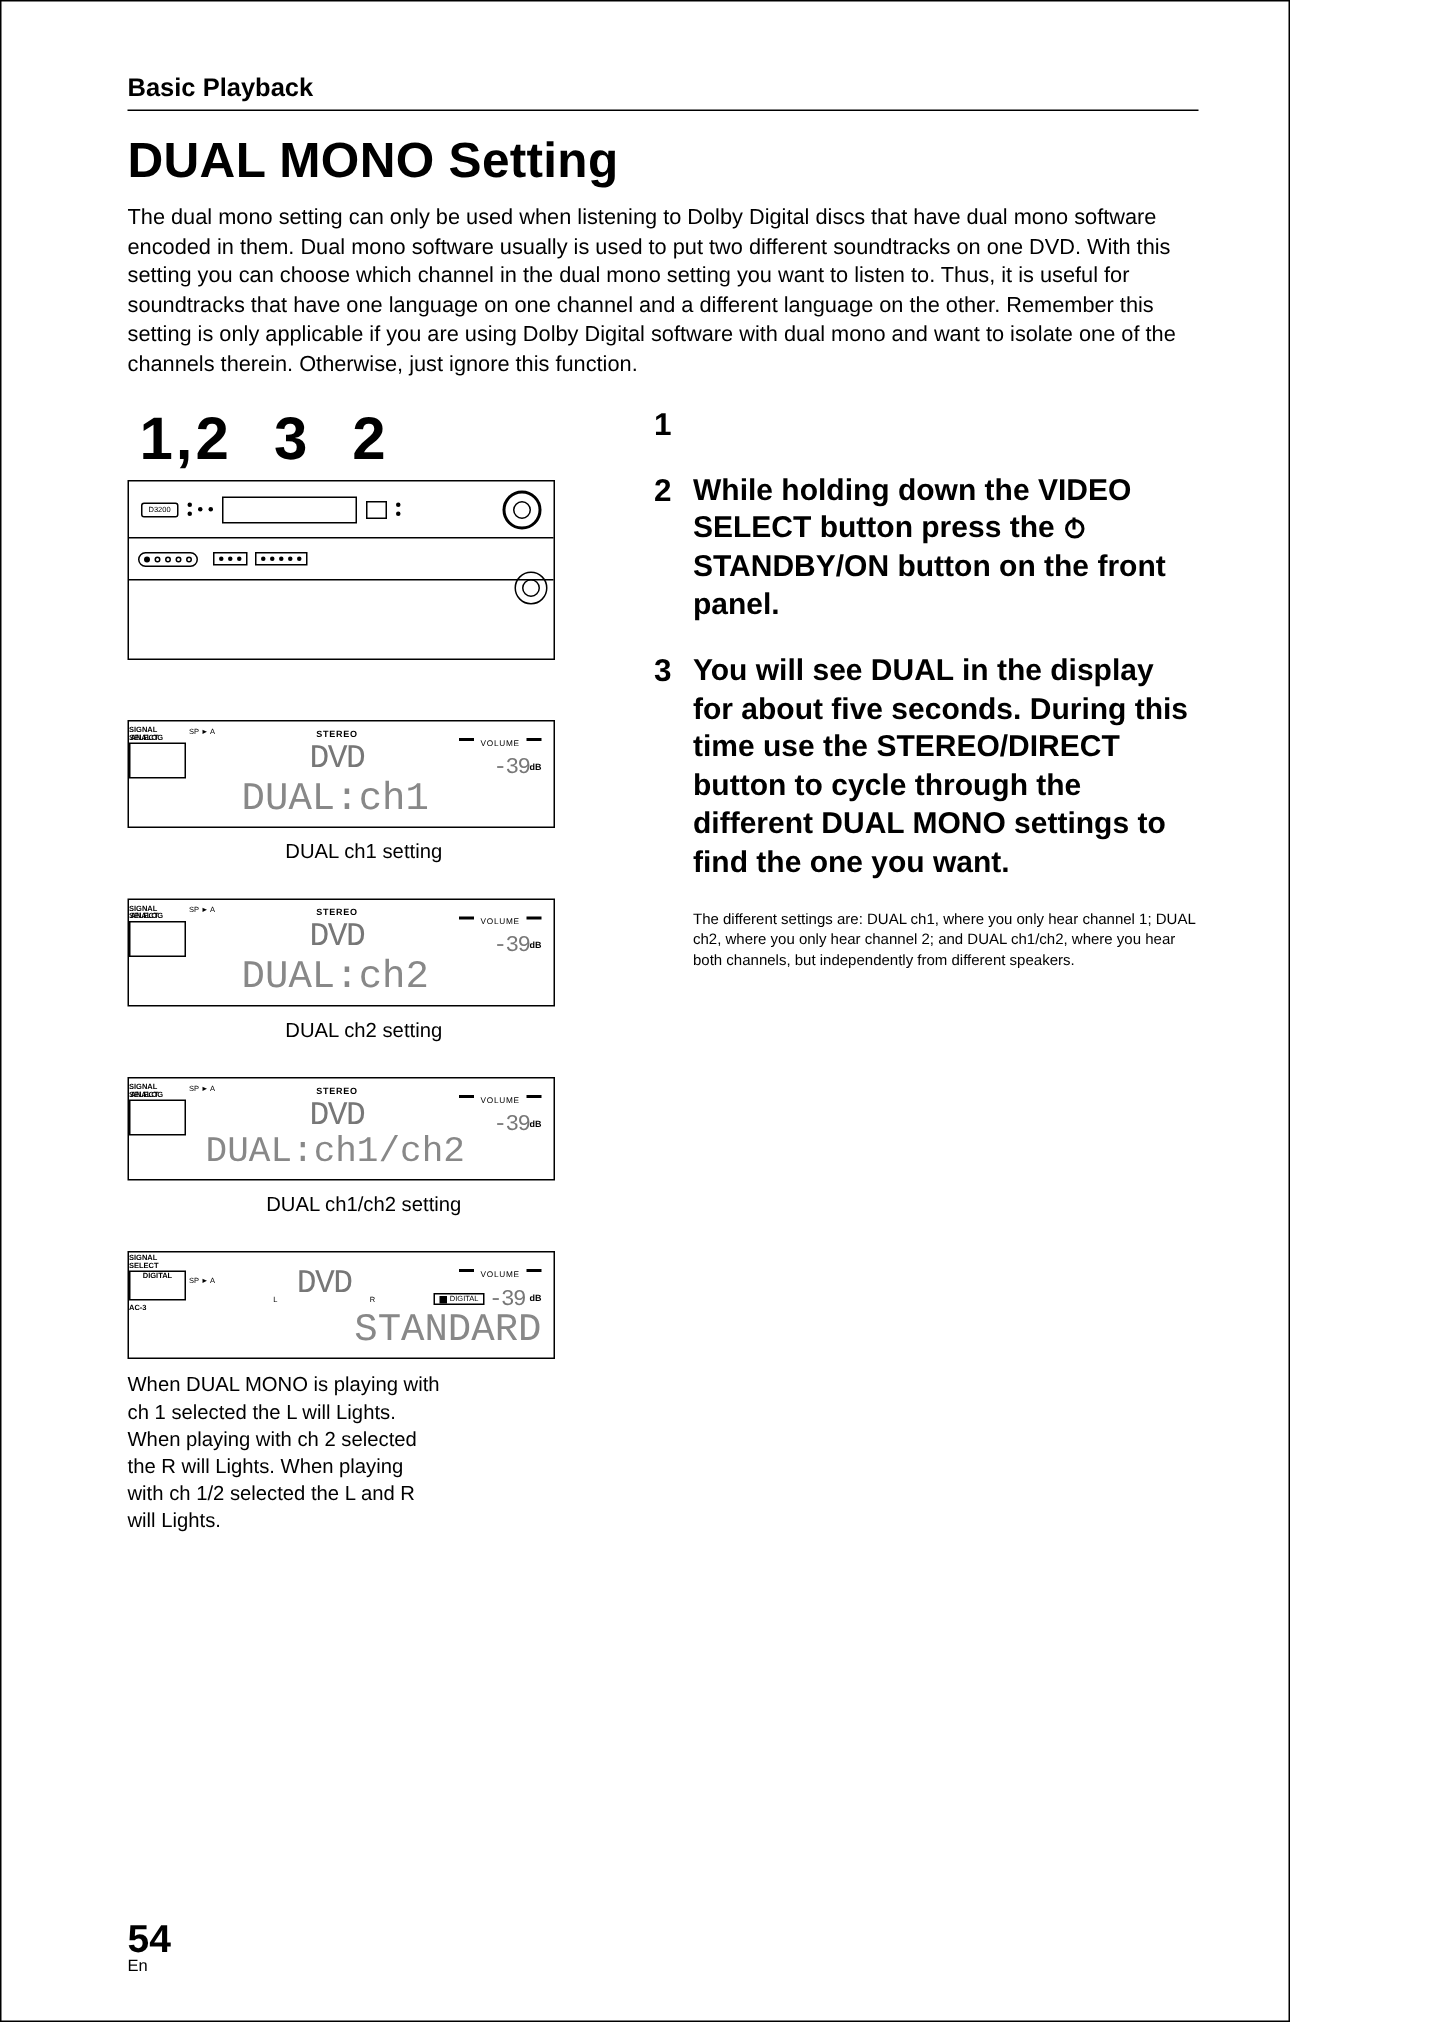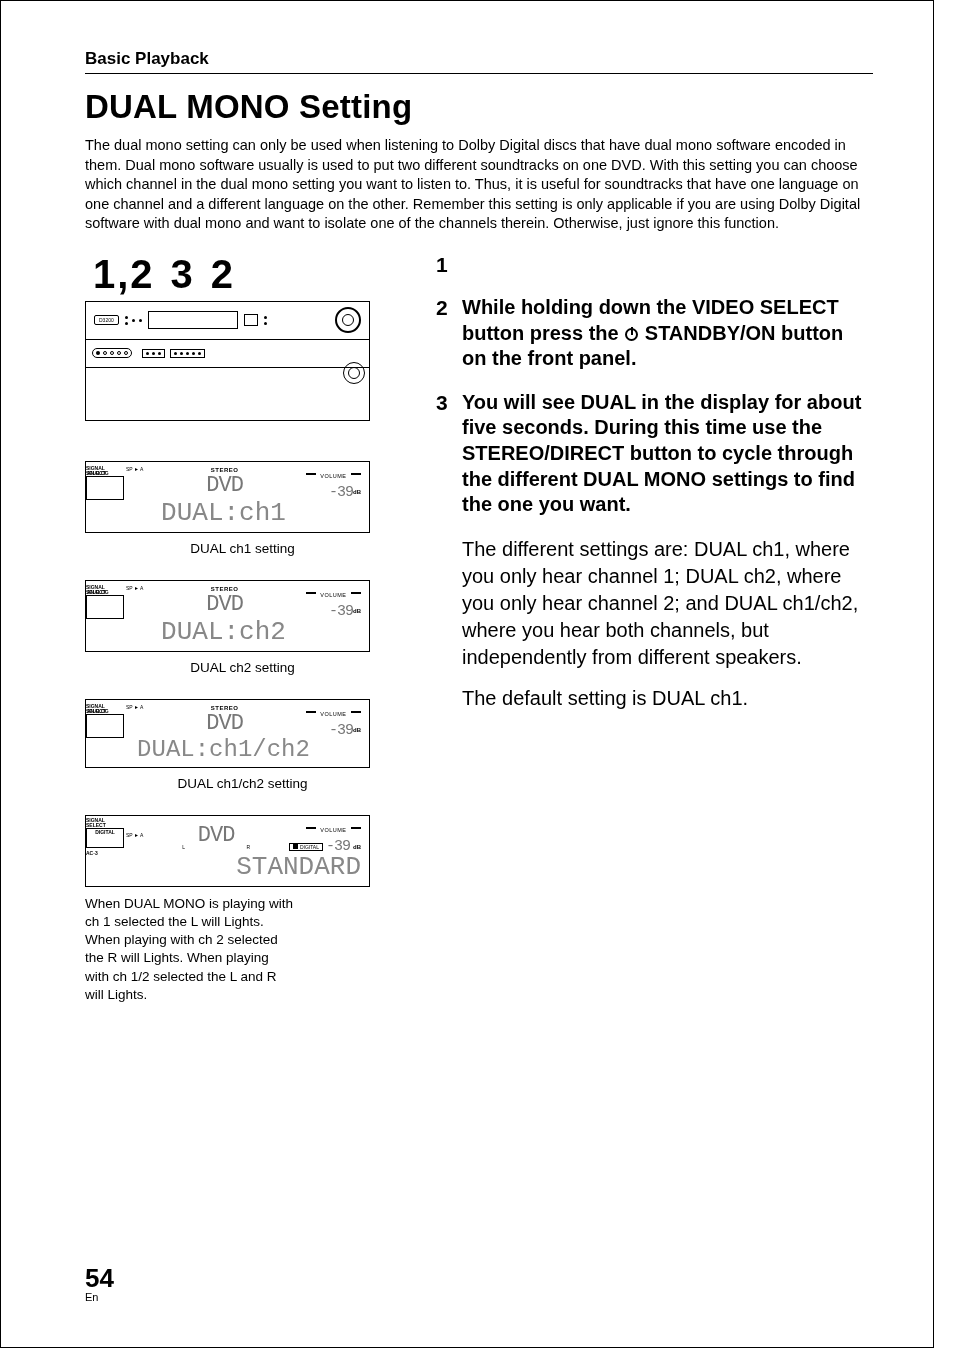--- a/index.html
+++ b/index.html
@@ -1,35 +1,35 @@
 <!DOCTYPE html>
 <html><head>
 <meta charset="utf-8">
 <style>
   * { box-sizing: border-box; margin: 0; padding: 0; }
   html, body { width: 954px; height: 1348px; font-family: Arial, Helvetica, sans-serif; color: #000; background: #fff; }
-  .page { position: relative; width: 934px; height: 1348px; padding: 48px 60px 28px 84px; border: 1px solid #000; margin: 0; }
+  .page { position: relative; width: 860px; height: 1348px; padding: 48px 60px 28px 84px; border: 1px solid #000; margin: 0; }
   .section-label { font-weight: bold; font-size: 17px; margin-bottom: 4px; }
   .hr { border: none; border-top: 1px solid #000; margin: 4px 0 14px 0; }
   h1.title { font-weight: bold; font-size: 33px; margin-bottom: 10px; letter-spacing: 0.2px; }
   .intro { font-size: 14.5px; line-height: 1.35; margin-bottom: 18px; }
   .columns { display: flex; gap: 36px; }
   .left { width: 315px; flex: 0 0 315px; }
   .right { flex: 1; }
 
   
   .step { display: flex; margin-bottom: 18px; }
   .step-num { font-size: 21px; font-weight: bold; width: 26px; flex: 0 0 26px; line-height: 1.2; }
   .step-head { font-size: 20px; font-weight: bold; line-height: 1.28; }
-  .step-body { font-size: 20px; line-height: 1.35; margin-left: 26px; margin-bottom: 14px; }
+  .step-body { font-size: 10px; line-height: 1.35; margin-left: 26px; margin-bottom: 14px; }
   .power-icon { display: inline-block; width: 13px; height: 13px; border: 2px solid #000; border-radius: 50%; position: relative; vertical-align: -1px; margin: 0 1px; }
   .power-icon::after { content: ""; position: absolute; top: -3px; left: 50%; width: 2px; height: 8px; background: #000; transform: translateX(-50%); }
 
   
-  .big-nums { font-size: 40px; font-weight: bold; letter-spacing: 2px; margin: 0 0 4px 8px; display: flex; gap: 16px; }
+  .big-nums { font-size: 40px; font-weight: bold; letter-spacing: 2px; margin: 0 0 4px 8px; display: flex; gap: 28px; }
 
   
   .receiver { width: 285px; height: 120px; border: 1px solid #000; background: #fff; margin-bottom: 40px; position: relative; }
   .receiver .top { height: 38px; border-bottom: 1px solid #000; display: flex; align-items: center; padding: 0 6px; }
   .receiver .brand { border: 1px solid #000; border-radius: 2px; font-size: 5px; padding: 1px 4px; margin-left: 2px; }
   .receiver .top .btns { display: flex; gap: 4px; margin-left: 4px; }
   .receiver .tiny { width: 3px; height: 3px; border-radius: 50%; background: #000; }
   .receiver .display { flex: 0 0 90px; height: 18px; border: 1px solid #000; margin: 0 6px; }
   .receiver .square { width: 14px; height: 12px; border: 1px solid #000; }
   .receiver .vol { width: 26px; height: 26px; border: 2px solid #000; border-radius: 50%; margin-left: auto; margin-right: 2px; position: relative; }
@@ -58,21 +58,21 @@
   .caption-block { font-size: 13.5px; line-height: 1.35; max-width: 210px; margin-left: 0; }
   .row-center { display: flex; align-items: center; justify-content: center; gap: 6px; flex: 1; }
   .row-right { display: flex; align-items: center; gap: 2px; margin-left: auto; }
   .dd-box { border: 1px solid #000; font-size: 5px; padding: 0 3px; display: inline-flex; align-items: center; gap: 2px; }
   .dd-sq { width: 5px; height: 5px; background: #000; }
   .lr { font-size: 5px; display: flex; justify-content: space-between; width: 68px; margin: -4px auto 0 auto; }
 
   .dual-big { font-family: "Courier New", monospace; font-size: 26px; letter-spacing: 0px; color: #888; text-align: center; }
   .dual-big.wider { font-size: 24px; }
 
-  .footer { position: absolute; left: 84px; bottom: 44px; }
+  .footer { position: absolute; left: 84px; bottom: 30px; }
   .page-num { font-size: 26px; font-weight: bold; line-height: 1; }
   .lang { font-size: 11px; }
 
   
 </style>
 </head>
 <body>
 
 <div class="page">
 
@@ -267,21 +267,20 @@
         <div class="step-head">
           <span>While holding down the VIDEO SELECT button press the </span><span class="power-icon"></span><span> STANDBY/ON button on the front panel.</span>
         </div>
       </div>
 
       <div class="step">
         <div class="step-num">3</div>
         <div class="step-head">You will see DUAL in the display for about five seconds. During this time use the STEREO/DIRECT button to cycle through the different DUAL MONO settings to find the one you want.</div>
       </div>
       <p class="step-body">The different settings are: DUAL ch1, where you only hear channel 1; DUAL ch2, where you only hear channel 2; and DUAL ch1/ch2, where you hear both channels, but independently from different speakers.</p>
-      <p class="step-body">The default setting is DUAL ch1.</p>
     </div>
   </div>
 
   <div class="footer">
     <div class="page-num">54</div>
     <div class="lang">En</div>
   </div>
 </div>
 
 </body></html>

